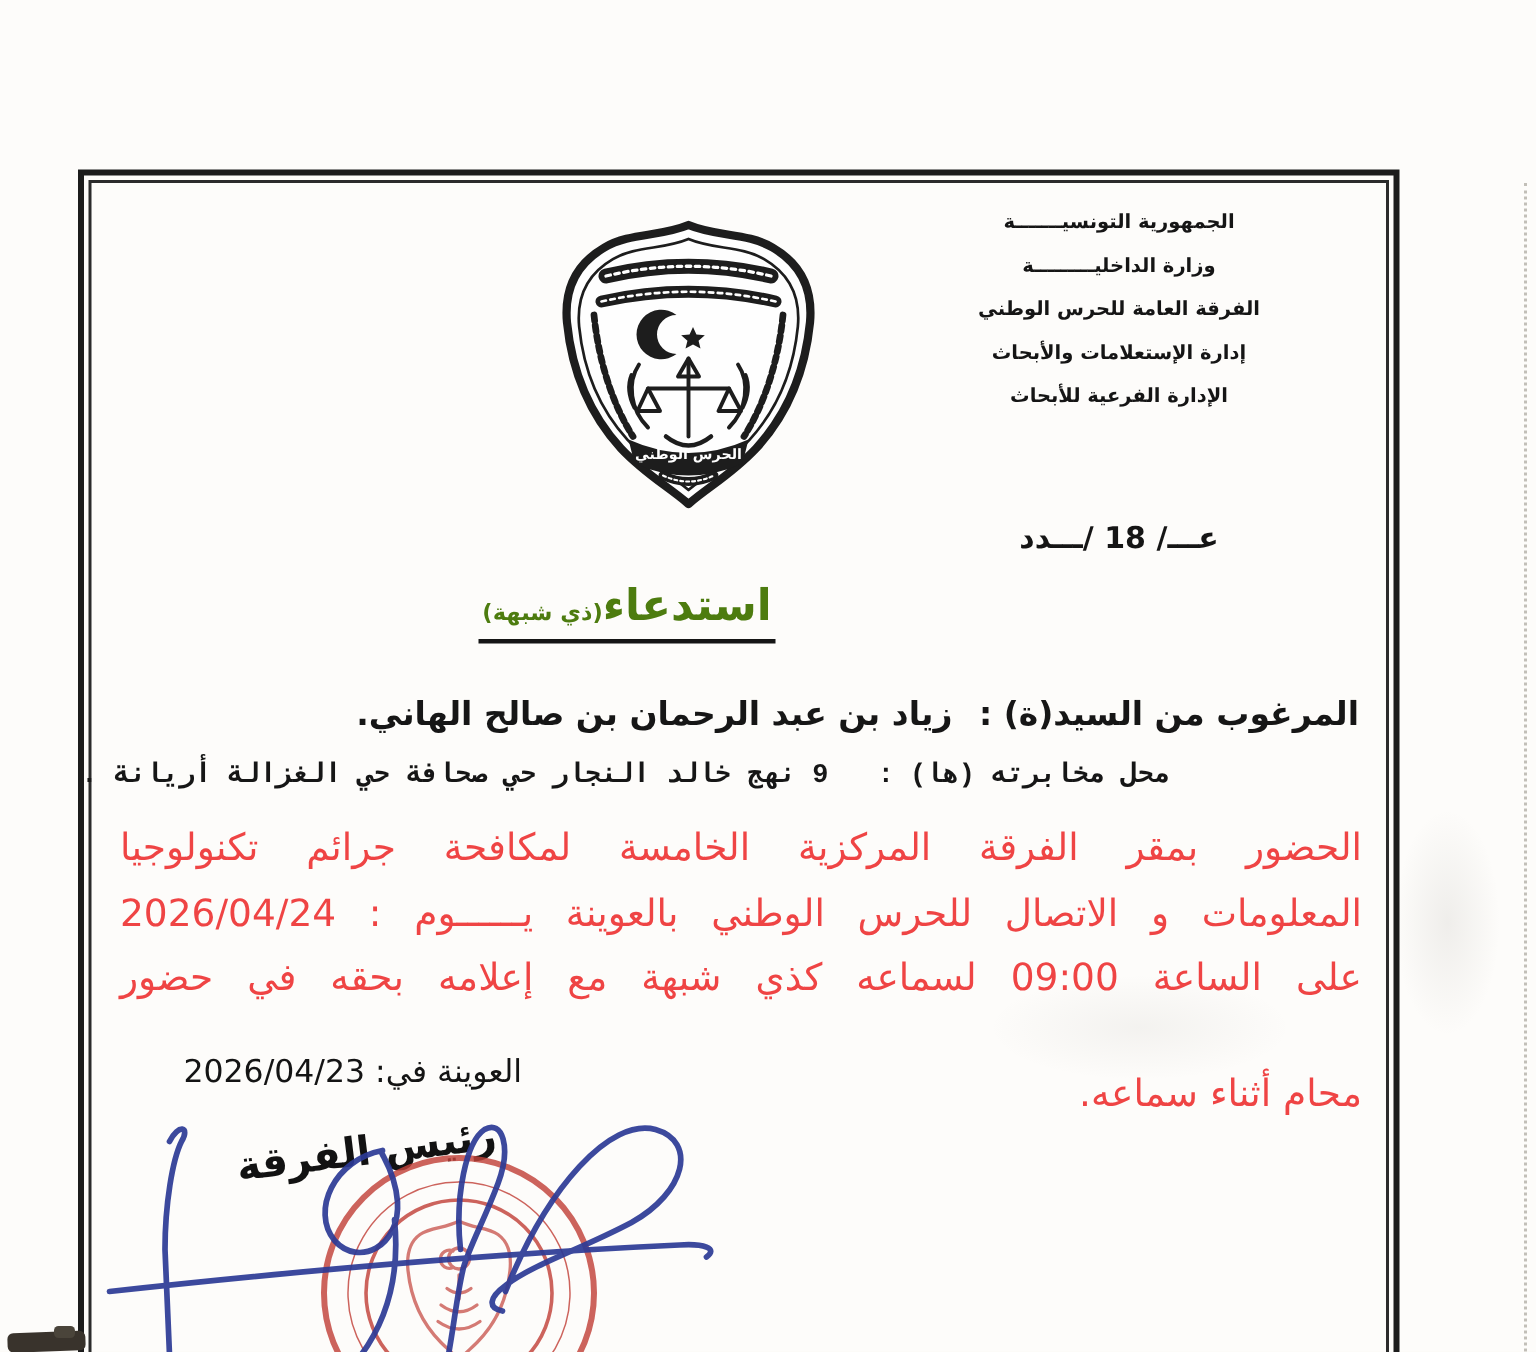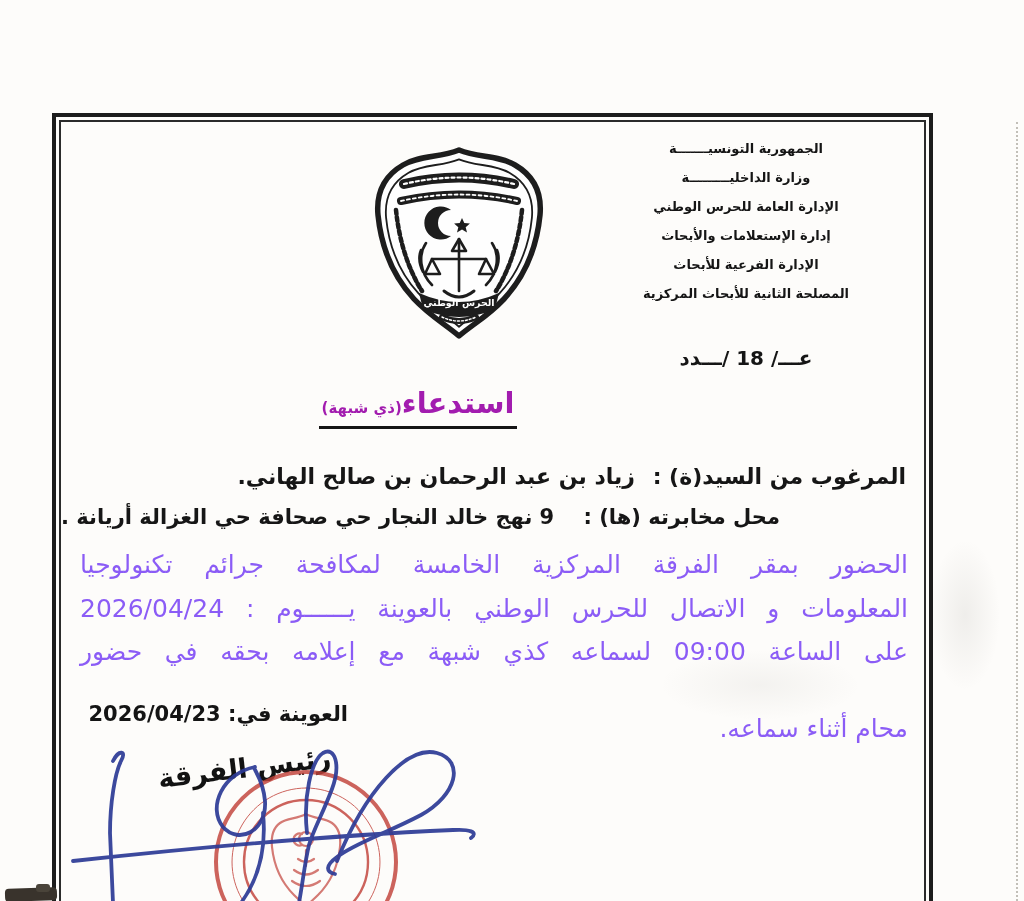--- a/index.html
+++ b/index.html
@@ -11,37 +11,37 @@
     border:4px solid #1c1c1c;box-sizing:border-box;}
   .frame-inner{position:absolute;inset:3px;border:2px solid #2b2b2b;}
   
   .header{position:absolute;left:560px;top:134px;width:372px;text-align:center;
     direction:rtl;color:#151515;font-weight:bold;font-size:13px;line-height:29px;}
   .refnum{position:absolute;left:590px;top:346px;width:312px;text-align:center;
     direction:rtl;color:#151515;font-weight:bold;font-size:20px;}
   
   .title{position:absolute;left:318px;top:386px;width:200px;text-align:center;direction:rtl;}
   .t-underline{display:inline-block;border-bottom:3px solid #151515;padding:0 3px 6px 3px;
-    color:#a21caf;white-space:nowrap;}
+    color:#4d7c0f;white-space:nowrap;}
   .t-main{font-size:29px;font-weight:bold;}
   .t-qual{font-size:15px;font-weight:bold;}
   
   .bodyline{position:absolute;left:80px;width:826px;direction:rtl;text-align:right;
     color:#161616;white-space:nowrap;}
   .line1{top:464px;font-size:22px;font-weight:bold;text-align:right;}
   .line1 .lbl{letter-spacing:0;}
   .line1 .name{margin-inline-start:10px;}
-  .line2{top:505px;font-size:21px;font-weight:bold;padding-inline-start:126px;box-sizing:border-box;}
+  .line2{top:505px;font-size:18px;font-weight:bold;padding-inline-start:126px;box-sizing:border-box;font-family:Liberation Mono, monospace;}
   .line2 .addr{margin-inline-start:22px;}
-  .para{position:absolute;left:80px;top:543px;width:828px;direction:rtl;color:#8b5cf6;
+  .para{position:absolute;left:80px;top:543px;width:828px;direction:rtl;color:#ef4444;
     font-size:25px;line-height:43.5px;font-weight:400;}
   .pl{text-align:justify;text-align-last:justify;text-justify:inter-word;height:43.5px;overflow:visible;}
   .pl-last{text-align:right;text-align-last:right;margin-top:33px;}
   .pdate{position:absolute;left:126px;top:702px;width:222px;text-align:center;direction:rtl;
-    font-size:21px;font-weight:bold;color:#141414;white-space:nowrap;}
+    font-size:21px;font-weight:normal;color:#141414;white-space:nowrap;}
   .sig-title{position:absolute;left:158px;top:763px;font-size:27px;font-weight:bold;color:#121212;
     transform:rotate(-7deg);transform-origin:left center;direction:rtl;white-space:nowrap;}
   
   .dotline{position:absolute;left:1016px;top:122px;height:779px;width:0;
     border-left:2px dotted #b4b0a8;opacity:.8;}
   .smudge{position:absolute;left:5px;top:888px;width:52px;height:13px;background:#39332c;
     border-radius:4px;transform:rotate(-2deg);}
   .smudge2{position:absolute;left:36px;top:884px;width:14px;height:8px;background:#4a443a;border-radius:3px;}
   .blob{position:absolute;border-radius:50%;pointer-events:none;}
   .blob1{left:930px;top:540px;width:70px;height:150px;background:radial-gradient(closest-side,rgba(115,110,100,.10),rgba(115,110,100,0));}
@@ -86,24 +86,23 @@
     <path d="M56,151 Q96,169 136,151 L132,167 Q96,183 60,167 Z" fill="#1d1d1d" stroke="none"></path>
     <path d="M79,175 Q96,183 113,175" stroke-width="6"></path>
     <path d="M79,175 Q96,183 113,175" stroke="#ffffff" stroke-width="1.4" stroke-dasharray="2 2"></path>
   </g>
   <text x="96" y="164" text-anchor="middle" font-size="9.5" font-weight="bold" fill="#ffffff">الحرس الوطني</text>
 </svg>
 
 <div class="header">
   <div>الجمهورية التونسيـــــــة</div>
   <div>وزارة الداخليـــــــــة</div>
-  <div>الإدارة العامة للحرس الوطني</div>
+  <div>الفرقة العامة للحرس الوطني</div>
   <div>إدارة الإستعلامات والأبحاث</div>
   <div>الإدارة الفرعية للأبحاث</div>
-  <div>المصلحة الثانية للأبحاث المركزية</div>
 </div>
 <div class="refnum">عـــ/ 18 /ـــدد</div>
 
 <div class="title">
   <span class="t-underline">
     <span class="t-main">استدعاء</span><span class="t-qual">(ذي شبهة)</span>
   </span>
 </div>
 
 <div class="bodyline line1">

